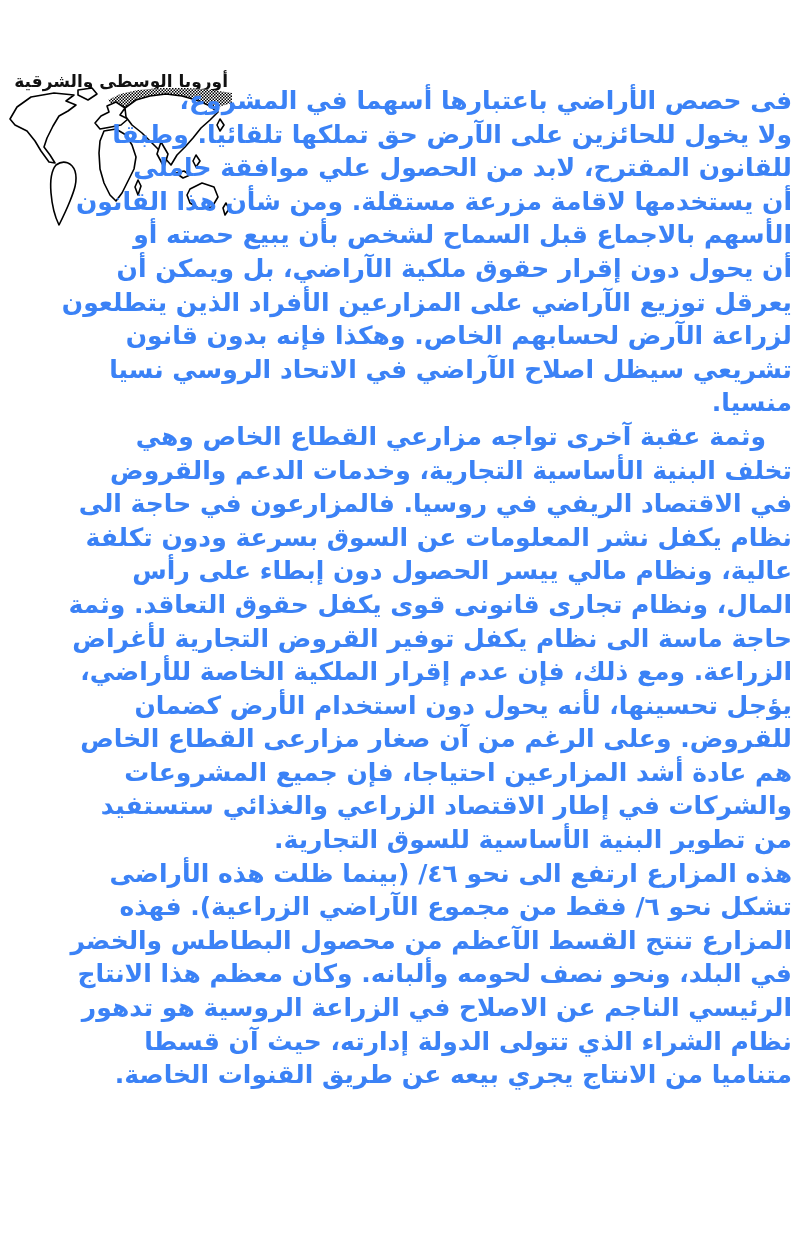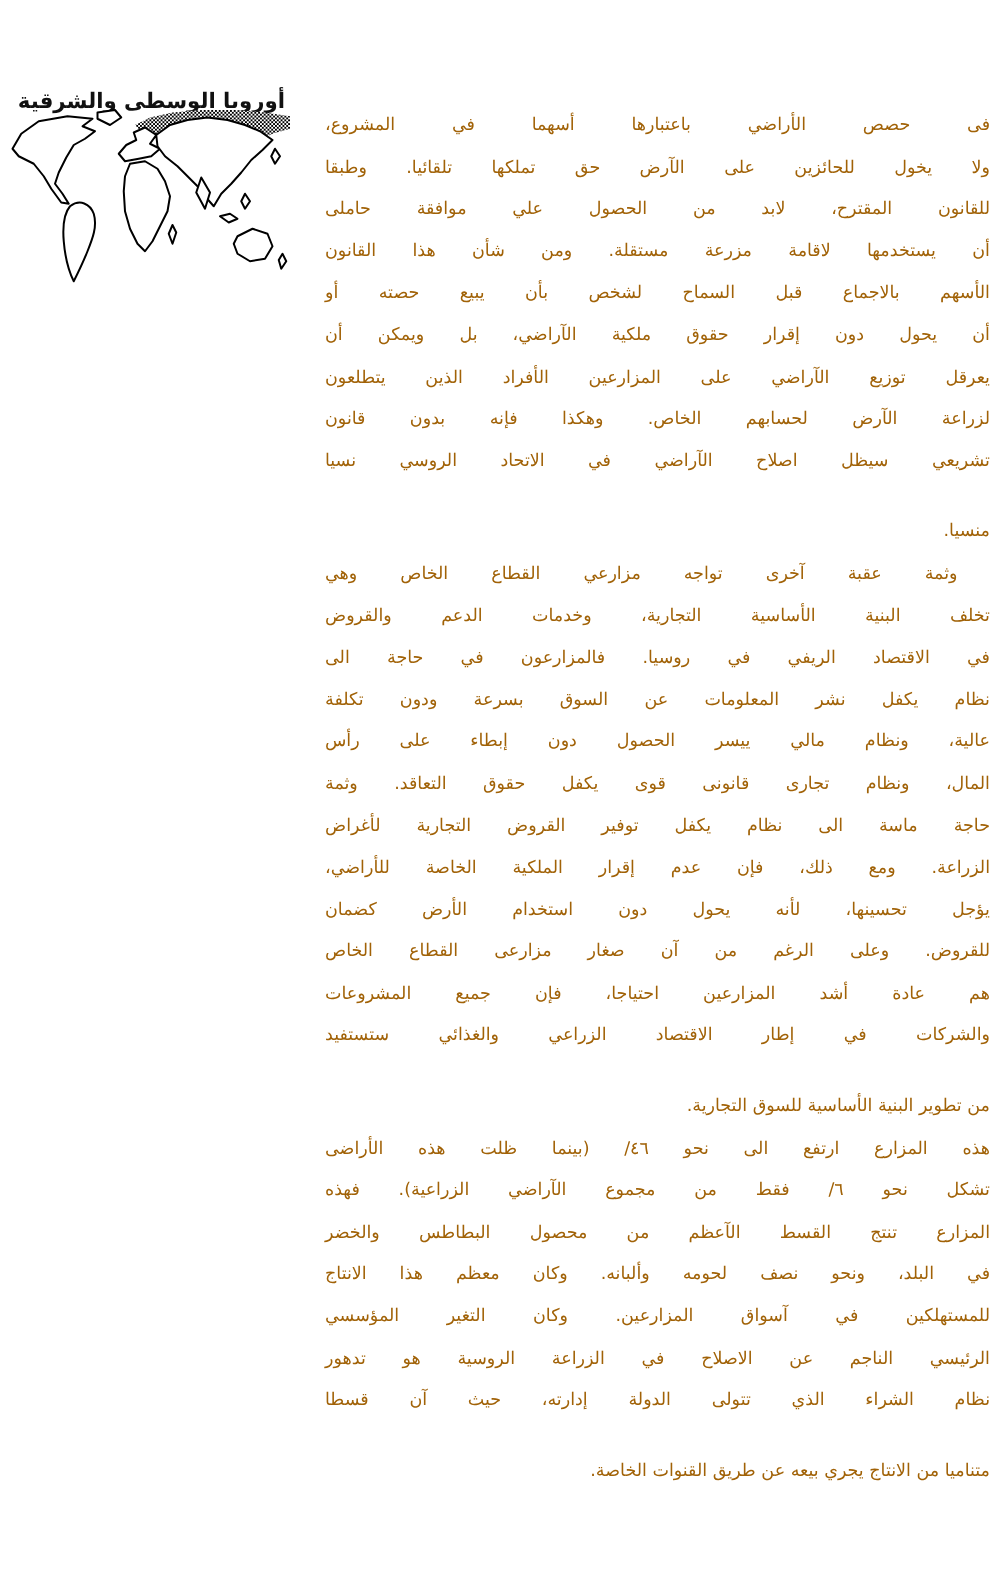--- a/index.html
+++ b/index.html
@@ -20,26 +20,26 @@
     position:absolute;left:4px;top:84px;width:232px;height:152px;
   }
   .map-wrap svg{width:100%;height:100%;display:block;}
   .column{
     position:absolute;left:260px;top:84px;width:532px;
     direction:rtl;unicode-bidi:embed;
   }
   .para{margin:0;padding:0;}
   .line{
     height:33.6px;line-height:33.6px;
-    font-size:14px;font-weight:normal;color:#a16207;
+    font-size:25px;font-weight:bold;color:#3b82f6;
     white-space:nowrap;
     text-align:justify;text-align-last:justify;
     letter-spacing:-0.2px;
   }
-  .line.end{text-align:center;text-align-last:right;margin-top:23px;}
+  .line.end{text-align:center;text-align-last:right;}
   .line.indent{padding-right:26px;}
 </style>
 </head>
 <body>
 
 <div class="section-label">أوروبا الوسطى والشرقية</div>
 
 <div class="map-wrap">
   <svg viewBox="0 0 232 150" xmlns="http://www.w3.org/2000/svg">
     <defs>
@@ -104,18 +104,17 @@
     <div class="line">للقروض. وعلى الرغم من آن صغار مزارعى القطاع الخاص</div>
     <div class="line">هم عادة أشد المزارعين احتياجا، فإن جميع المشروعات</div>
     <div class="line">والشركات في إطار الاقتصاد الزراعي والغذائي ستستفيد</div>
     <div class="line end">من تطوير البنية الأساسية للسوق التجارية.</div>
   </div>
   <div class="para">
     <div class="line">هذه المزارع ارتفع الى نحو ٤٦/ (بينما ظلت هذه الأراضى</div>
     <div class="line">تشكل نحو ٦/ فقط من مجموع الآراضي الزراعية). فهذه</div>
     <div class="line">المزارع تنتج القسط الآعظم من محصول البطاطس والخضر</div>
     <div class="line">في البلد، ونحو نصف لحومه وألبانه. وكان معظم هذا الانتاج</div>
-    <div class="line">للمستهلكين في آسواق المزارعين. وكان التغير المؤسسي</div>
     <div class="line">الرئيسي الناجم عن الاصلاح في الزراعة الروسية هو تدهور</div>
     <div class="line">نظام الشراء الذي تتولى الدولة إدارته، حيث آن قسطا</div>
     <div class="line end">متناميا من الانتاج يجري بيعه عن طريق القنوات الخاصة.</div>
   </div>
 </div>
 
 </body></html>

